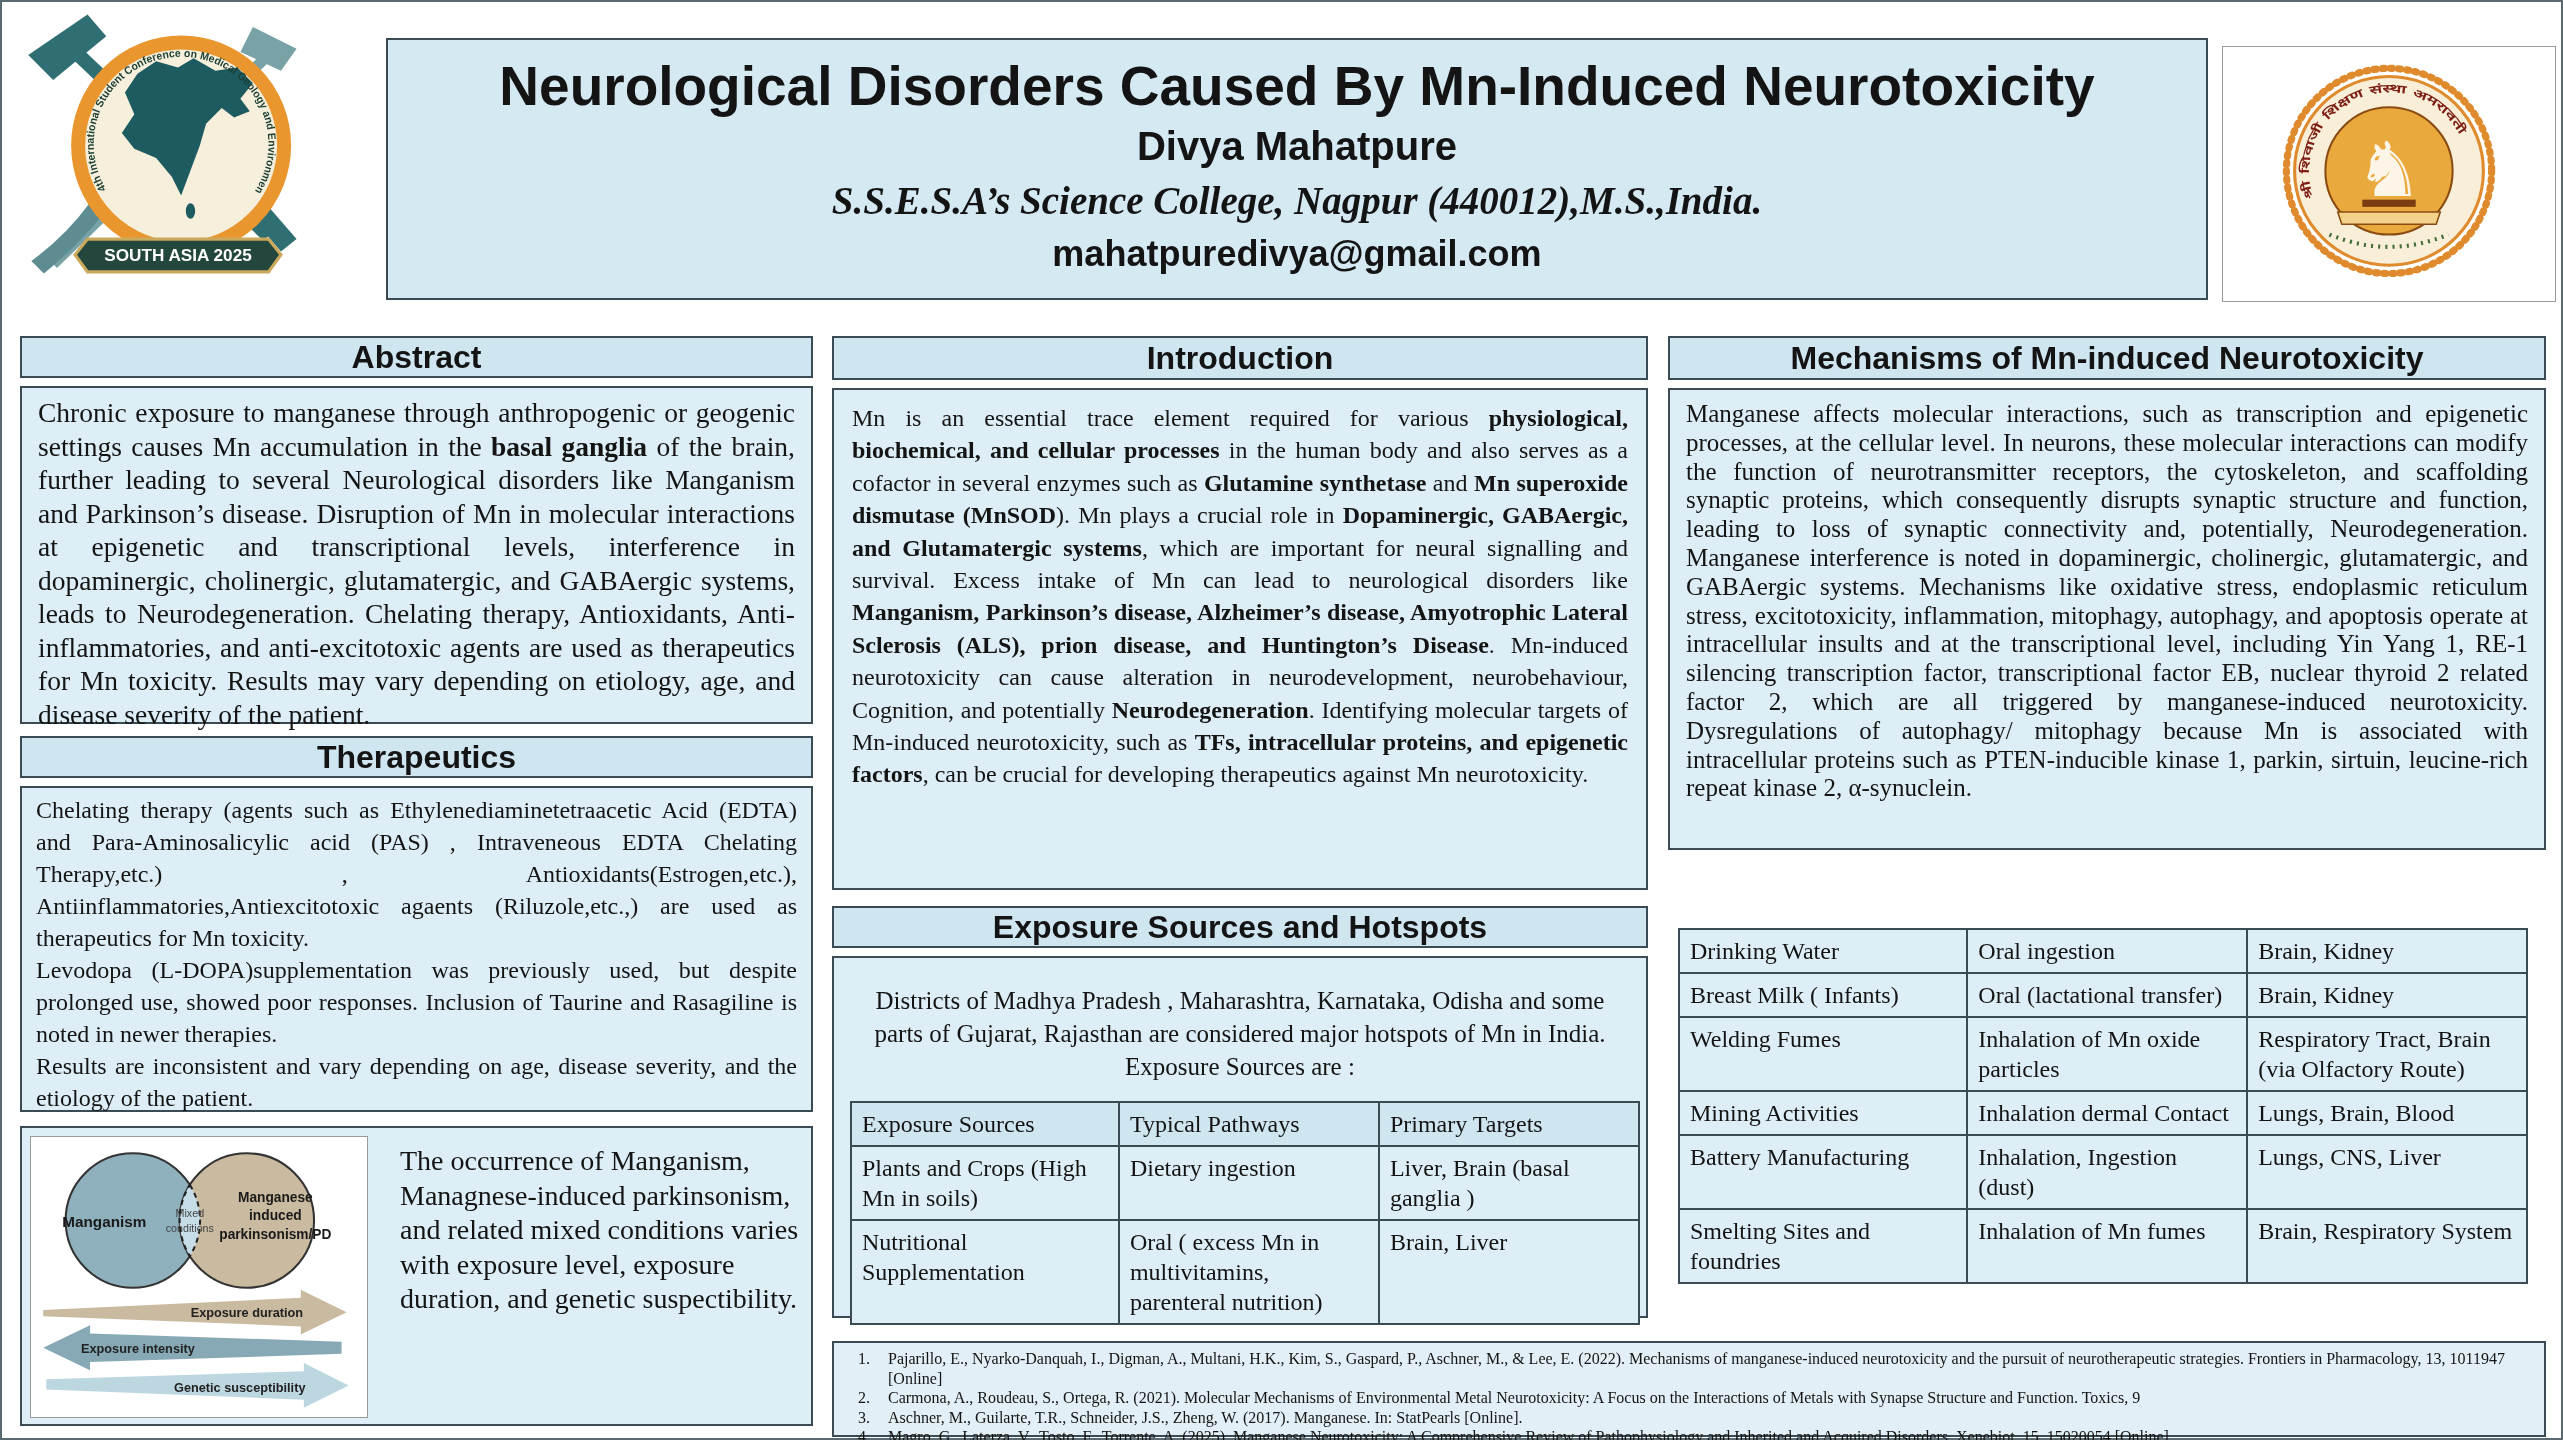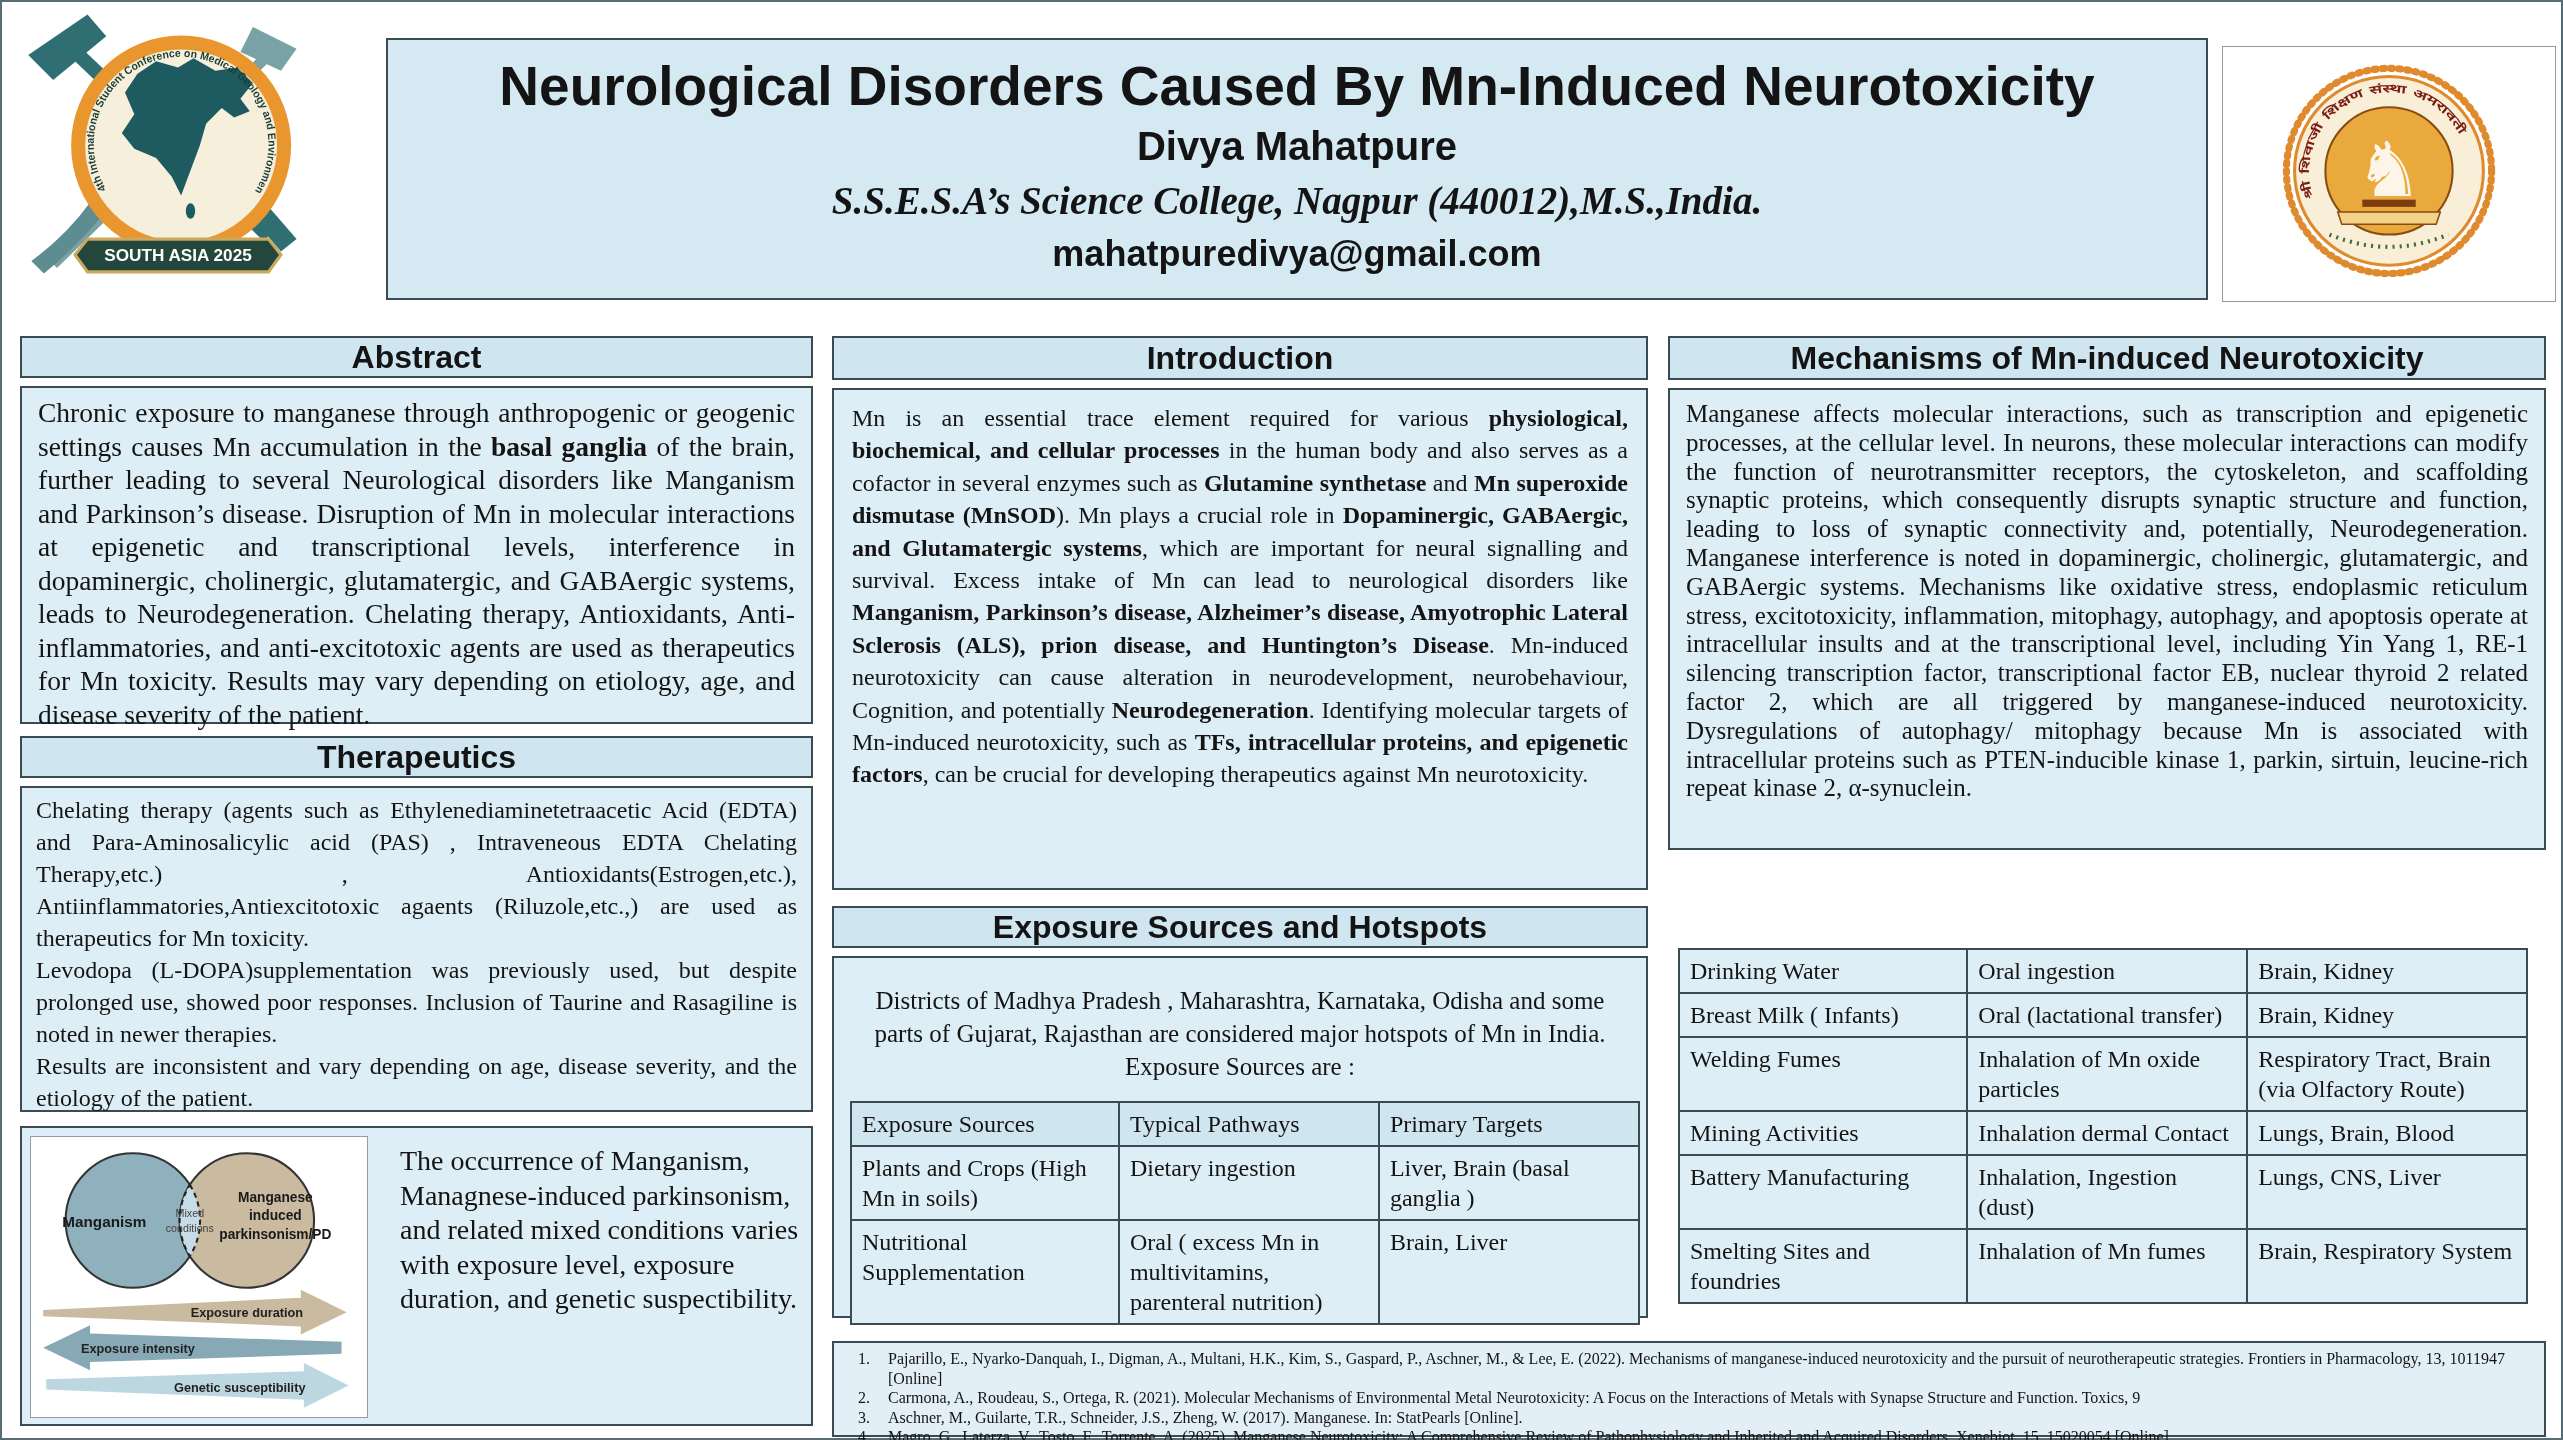--- a/index.html
+++ b/index.html
@@ -36,21 +36,21 @@
   #intro-strip{left:832px;top:336px;width:816px;height:44px;}
   #expo-strip{left:832px;top:906px;width:816px;height:42px;text-align:right;}
   #mech-strip{left:1668px;top:336px;width:878px;height:44px;}
 
   
   table.ptable{border-collapse:collapse;font-size:24px;line-height:30px;}
   table.ptable td,table.ptable th{border:2px solid #3a4b54;padding:6px 10px;text-align:left;
       vertical-align:top;font-weight:normal;background:#ddeef6;}
   #expo-table{width:790px;margin-top:18px;}
   #expo-table th{background:#cfe6f1;}
-  #path-table-wrap{position:absolute;left:1678px;top:928px;width:764px;margin-top:20px;}
+  #path-table-wrap{position:absolute;left:1678px;top:928px;width:764px;}
   #path-table{width:850px;}
 
   
   #venn-box{left:20px;top:1126px;width:793px;height:300px;}
   #venn-img{left:8px;top:8px;width:338px;height:282px;}
   #venn-caption{position:absolute;left:378px;top:16px;width:402px;font-size:28px;line-height:34.5px;text-align:left;}
 
   
   #refs-box{left:832px;top:1341px;width:1714px;height:96px;background:#e2eff6;padding:6px 10px;}
   .ref{display:flex;font-size:16px;line-height:19.5px;}

